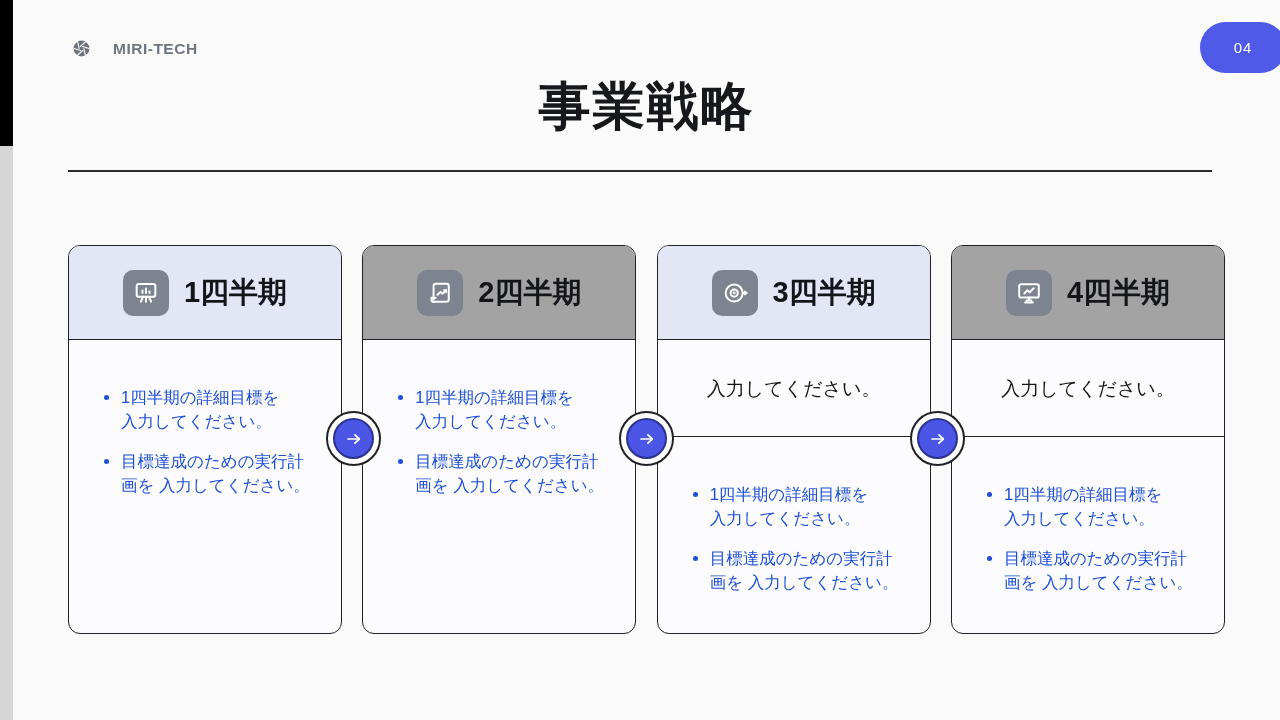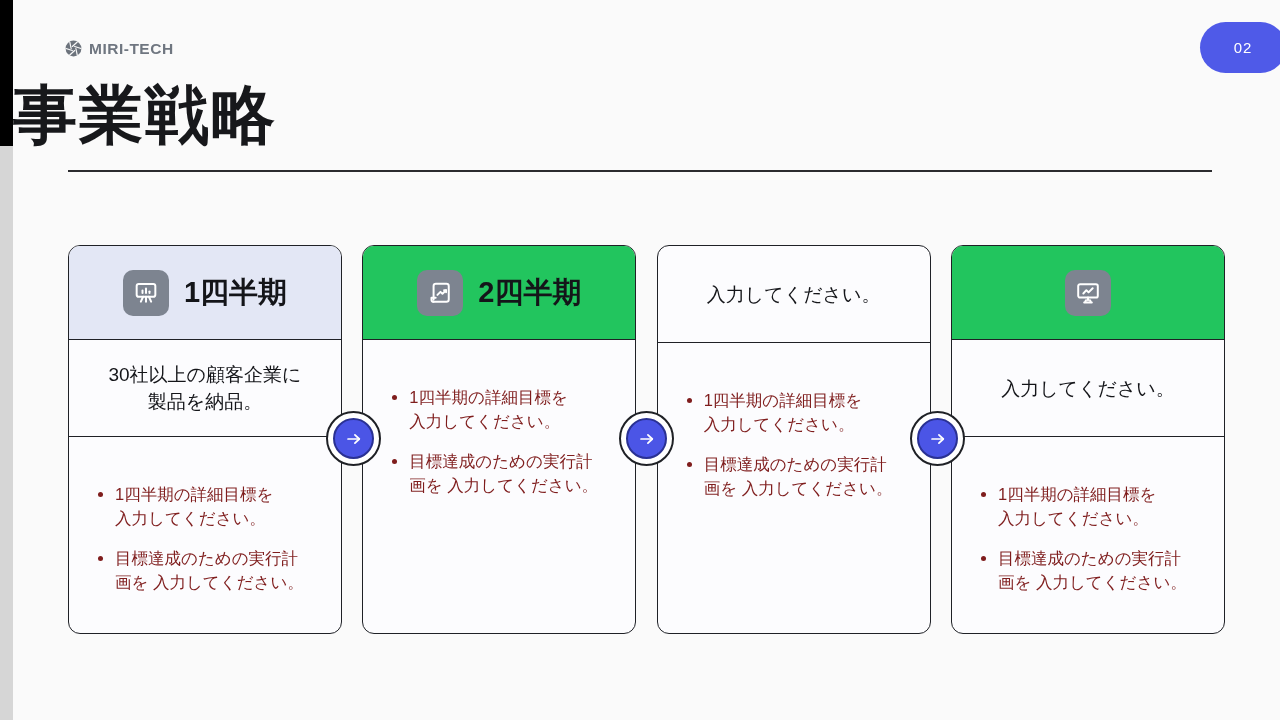--- a/index.html
+++ b/index.html
@@ -2,46 +2,46 @@
 <html><head>
 <meta charset="utf-8">
 <style>
   * { margin:0; padding:0; box-sizing:border-box; }
   html,body { width:1280px; height:720px; }
   body { font-family:"Liberation Sans","DejaVu Sans",sans-serif; background:#ffffff; }
   .slide { position:relative; width:1280px; height:720px; background:#fafafa; overflow:hidden; }
   .strip-black { position:absolute; left:0; top:0; width:13px; height:146px; background:#000000; }
   .strip-gray  { position:absolute; left:0; top:146px; width:13px; height:574px; background:#d6d6d6; }
 
-  .logo { position:absolute; left:64px; top:39px; display:flex; align-items:center; gap:6px; }
+  .logo { position:absolute; left:72px; top:39px; display:flex; align-items:center; gap:22px; }
   .logo-text { font-size:15.5px; font-weight:700; letter-spacing:0.5px; color:#6f7680; }
 
   .page-badge { position:absolute; left:1200px; top:22px; width:86px; height:51px;
     background:#4f5ae8; border-radius:26px; display:flex; align-items:center; justify-content:center;
     color:#ffffff; font-size:15px; letter-spacing:1px; }
 
-  .slide-title { position:absolute; left:13px; right:0; top:72px; text-align:left;
-    font-size:64px; font-weight:900; color:#17181b; letter-spacing:2px; }
+  .slide-title { position:absolute; left:13px; right:0; top:72px; text-align:center;
+    font-size:52px; font-weight:900; color:#17181b; letter-spacing:2px; }
   .title-rule { position:absolute; left:68px; top:170px; width:1144px; height:1.5px; background:#2b2b2e; }
 
   .cards { position:absolute; left:68px; top:245px; width:1157px; display:flex; justify-content:space-between; }
   .card { width:274px; height:389px; background:#fcfcfe; border:1.6px solid #1f2126;
     border-radius:12px; overflow:hidden; display:flex; flex-direction:column; }
   .card-header { height:94px; flex:0 0 auto; display:flex; align-items:center; justify-content:center;
     gap:15px; border-bottom:1.6px solid #1f2126; }
   .card-header.lavender { background:#e3e7f5; }
-  .card-header.gray { background:#22c55e; }
+  .card-header.gray { background:#a3a3a3; }
   .icon-tile { width:46px; height:46px; border-radius:10px; background:#7d8490;
     display:flex; align-items:center; justify-content:center; flex:0 0 auto; }
   .card-title { font-size:29px; font-weight:600; color:#141519; }
   .card-summary { height:97px; flex:0 0 auto; border-bottom:1.6px solid #1f2126;
     display:flex; flex-direction:column; align-items:center; justify-content:center;
     font-size:19px; line-height:27px; font-weight:500; color:#141519; text-align:center; padding:0 8px; }
   .card-bullets { flex:1 1 auto; padding:46px 14px 0 46px; list-style:disc; }
-  .card-bullets li { font-size:16.5px; line-height:23.5px; color:#7f1d1d; margin-bottom:17px; }
+  .card-bullets li { font-size:16.5px; line-height:23.5px; color:#1d4ed8; margin-bottom:17px;margin-left:6px; }
   .card-bullets li span { display:block; }
 
   .connector { position:absolute; top:411px; width:55px; height:55px; border-radius:50%;
     background:#ffffff; border:2px solid #1f2126; display:flex; align-items:center; justify-content:center; z-index:5; }
   .connector-inner { width:41px; height:41px; border-radius:50%; background:#4b55e6;
     border:2px solid #2a3193; display:flex; align-items:center; justify-content:center; }
   .connector.c1 { left:326px; } .connector.c2 { left:619px; } .connector.c3 { left:910px; }
 
   svg { display:block; }
 </style>
@@ -63,21 +63,21 @@
           <line x1="2.5" y1="12" x2="10.5" y2="14.6"></line>
           <line x1="7.25" y1="20.23" x2="13.5" y2="14.6"></line>
           <line x1="16.75" y1="20.23" x2="15" y2="12"></line>
         </g>
       </svg>
     </span>
     <span class="logo-text">MIRI-TECH</span>
   </div>
 
   <div class="page-badge">
-    <span>02</span>
+    <span>04</span>
   </div>
 
   <h1 class="slide-title">事業戦略</h1>
   <div class="title-rule"></div>
 
   <div class="cards">
 
     <div class="card">
       <div class="card-header lavender">
         <span class="icon-tile">
@@ -86,24 +86,20 @@
             <line x1="9" y1="12" x2="9" y2="9.8"></line>
             <line x1="12" y1="12" x2="12" y2="8.2"></line>
             <line x1="15" y1="12" x2="15" y2="10.6"></line>
             <line x1="9.5" y1="15.2" x2="7.6" y2="19.4"></line>
             <line x1="14.5" y1="15.2" x2="16.4" y2="19.4"></line>
             <line x1="12" y1="15.2" x2="12" y2="19.6"></line>
           </svg>
         </span>
         <span class="card-title">1四半期</span>
       </div>
-      <div class="card-summary">
-        <span>30社以上の顧客企業に</span>
-        <span>製品を納品。</span>
-      </div>
       <ul class="card-bullets">
         <li>
           <span>1四半期の詳細目標を</span>
           <span>入力してください。</span>
         </li>
         <li>
           <span>目標達成のための実行計</span>
           <span>画を 入力してください。</span>
         </li>
       </ul>
@@ -127,20 +123,31 @@
           <span>入力してください。</span>
         </li>
         <li>
           <span>目標達成のための実行計</span>
           <span>画を 入力してください。</span>
         </li>
       </ul>
     </div>
 
     <div class="card">
+      <div class="card-header lavender">
+        <span class="icon-tile">
+          <svg width="28" height="28" viewBox="0 0 24 24" fill="none" stroke="#ffffff" stroke-width="1.7" stroke-linecap="round" stroke-linejoin="round">
+            <circle cx="11.3" cy="12" r="7.3"></circle>
+            <circle cx="11.3" cy="12" r="3.1"></circle>
+            <circle cx="11.3" cy="12" r="0.4"></circle>
+            <path d="M18.9 12h3 M20.3 10.7l1.7 1.3-1.7 1.3"></path>
+          </svg>
+        </span>
+        <span class="card-title">3四半期</span>
+      </div>
       <div class="card-summary">
         <span>入力してください。</span>
       </div>
       <ul class="card-bullets">
         <li>
           <span>1四半期の詳細目標を</span>
           <span>入力してください。</span>
         </li>
         <li>
           <span>目標達成のための実行計</span>
@@ -151,20 +158,21 @@
 
     <div class="card">
       <div class="card-header gray">
         <span class="icon-tile">
           <svg width="28" height="28" viewBox="0 0 24 24" fill="none" stroke="#ffffff" stroke-width="1.7" stroke-linecap="round" stroke-linejoin="round">
             <rect x="3.6" y="4.5" width="16.8" height="11.4" rx="1.6"></rect>
             <path d="M8 12.4l2.6-2.8 1.9 1.9 3.5-3.6"></path>
             <path d="M12 15.9v2.3 M8.7 20.1h6.6 M10.3 18.2l-1 1.9 M13.7 18.2l1 1.9"></path>
           </svg>
         </span>
+        <span class="card-title">4四半期</span>
       </div>
       <div class="card-summary">
         <span>入力してください。</span>
       </div>
       <ul class="card-bullets">
         <li>
           <span>1四半期の詳細目標を</span>
           <span>入力してください。</span>
         </li>
         <li>

